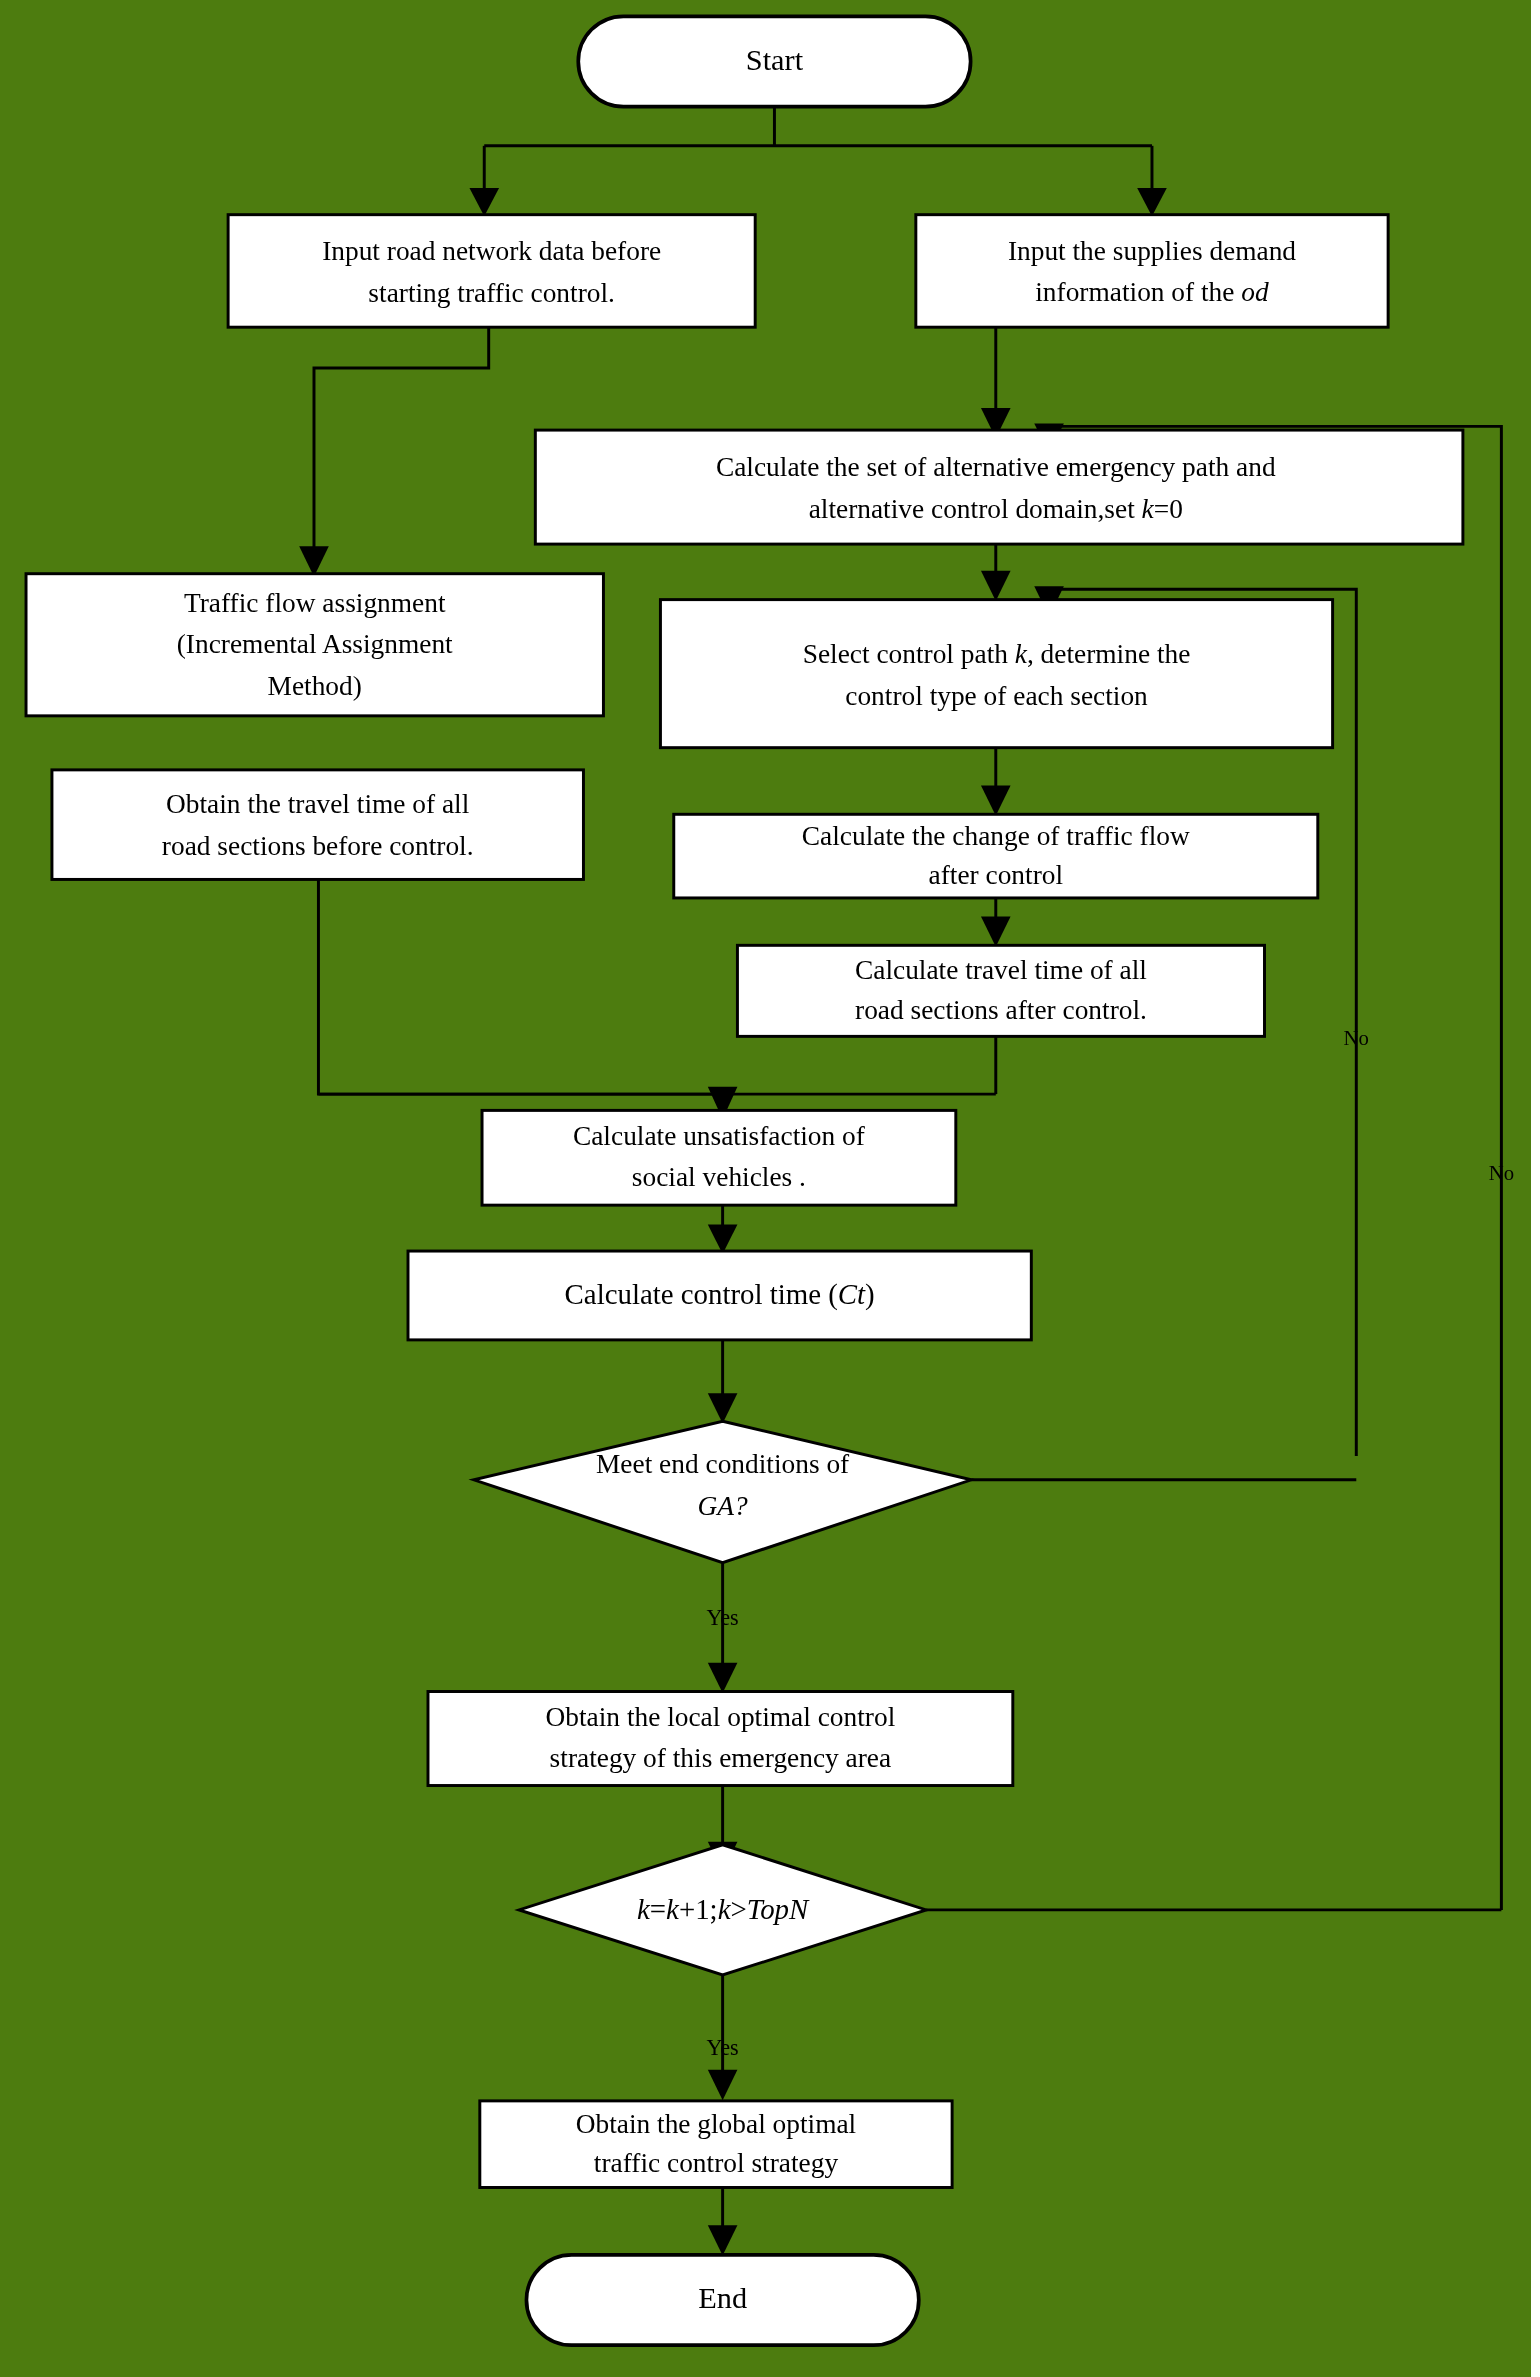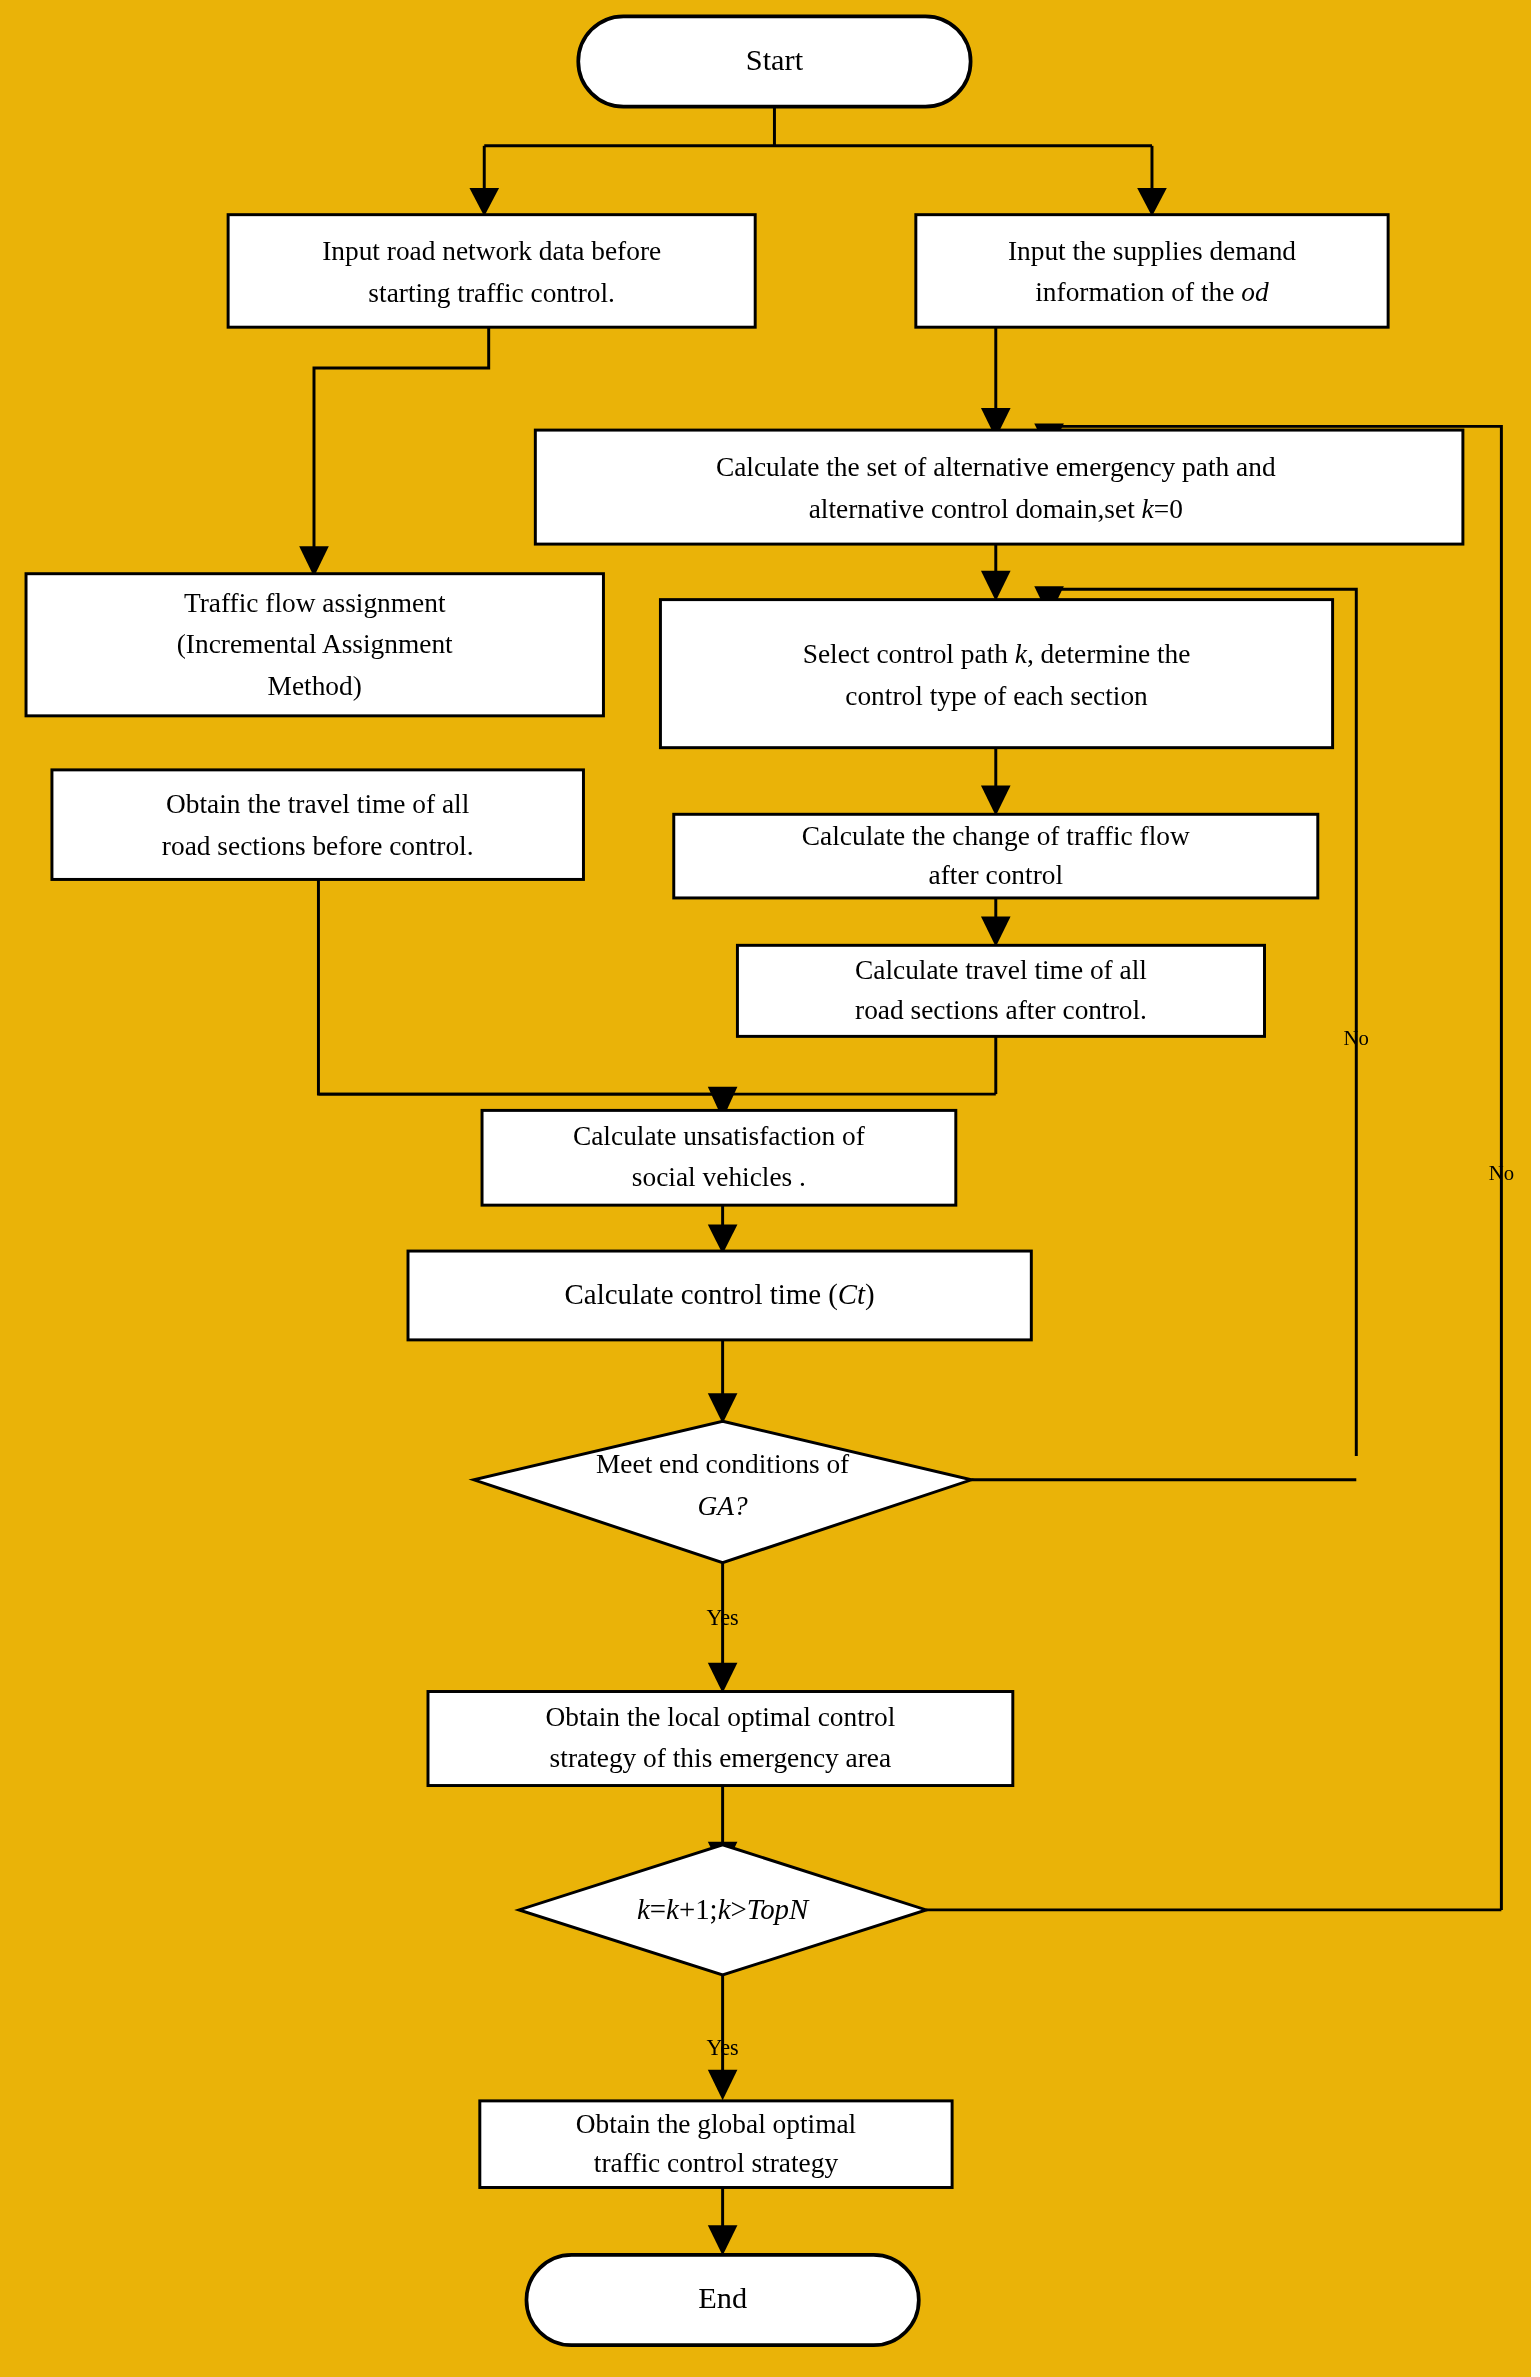--- a/index.html
+++ b/index.html
@@ -1,17 +1,17 @@
 <!DOCTYPE html>
 <html style="font-size:12px"><head>
 <meta charset="utf-8">
 <style>
   html,body{margin:0;padding:0;background:#ffffff;}
   body{width:1540px;height:2377px;font-family:"Liberation Serif",serif;}
-  #stage{position:relative;width:1531px;height:2377px;background:#eab308;overflow:hidden;}
+  #stage{position:relative;width:1531px;height:2377px;background:#4d7c0f;overflow:hidden;}
   svg#flow{position:absolute;left:0;top:0;width:1540px;height:2377px;}
   .shape{fill:#ffffff;stroke:#000000;stroke-width:4;}
   .shape-term{fill:#ffffff;stroke:#000000;stroke-width:5;}
   .conn{stroke:#000000;stroke-width:4;fill:none;}
   .arrowhead{fill:#000000;stroke:none;}
   .nodetext{font-family:"Liberation Serif",serif;font-size:37px;fill:#000;text-anchor:middle;dominant-baseline:middle;}
   .nodetext.big{font-size:39px;}
   .ital{font-style:italic;}
   .edgelabel{font-family:"Liberation Serif",serif;font-size:30px;fill:#000;text-anchor:middle;}
   .edgelabel.small{font-size:28px;}

